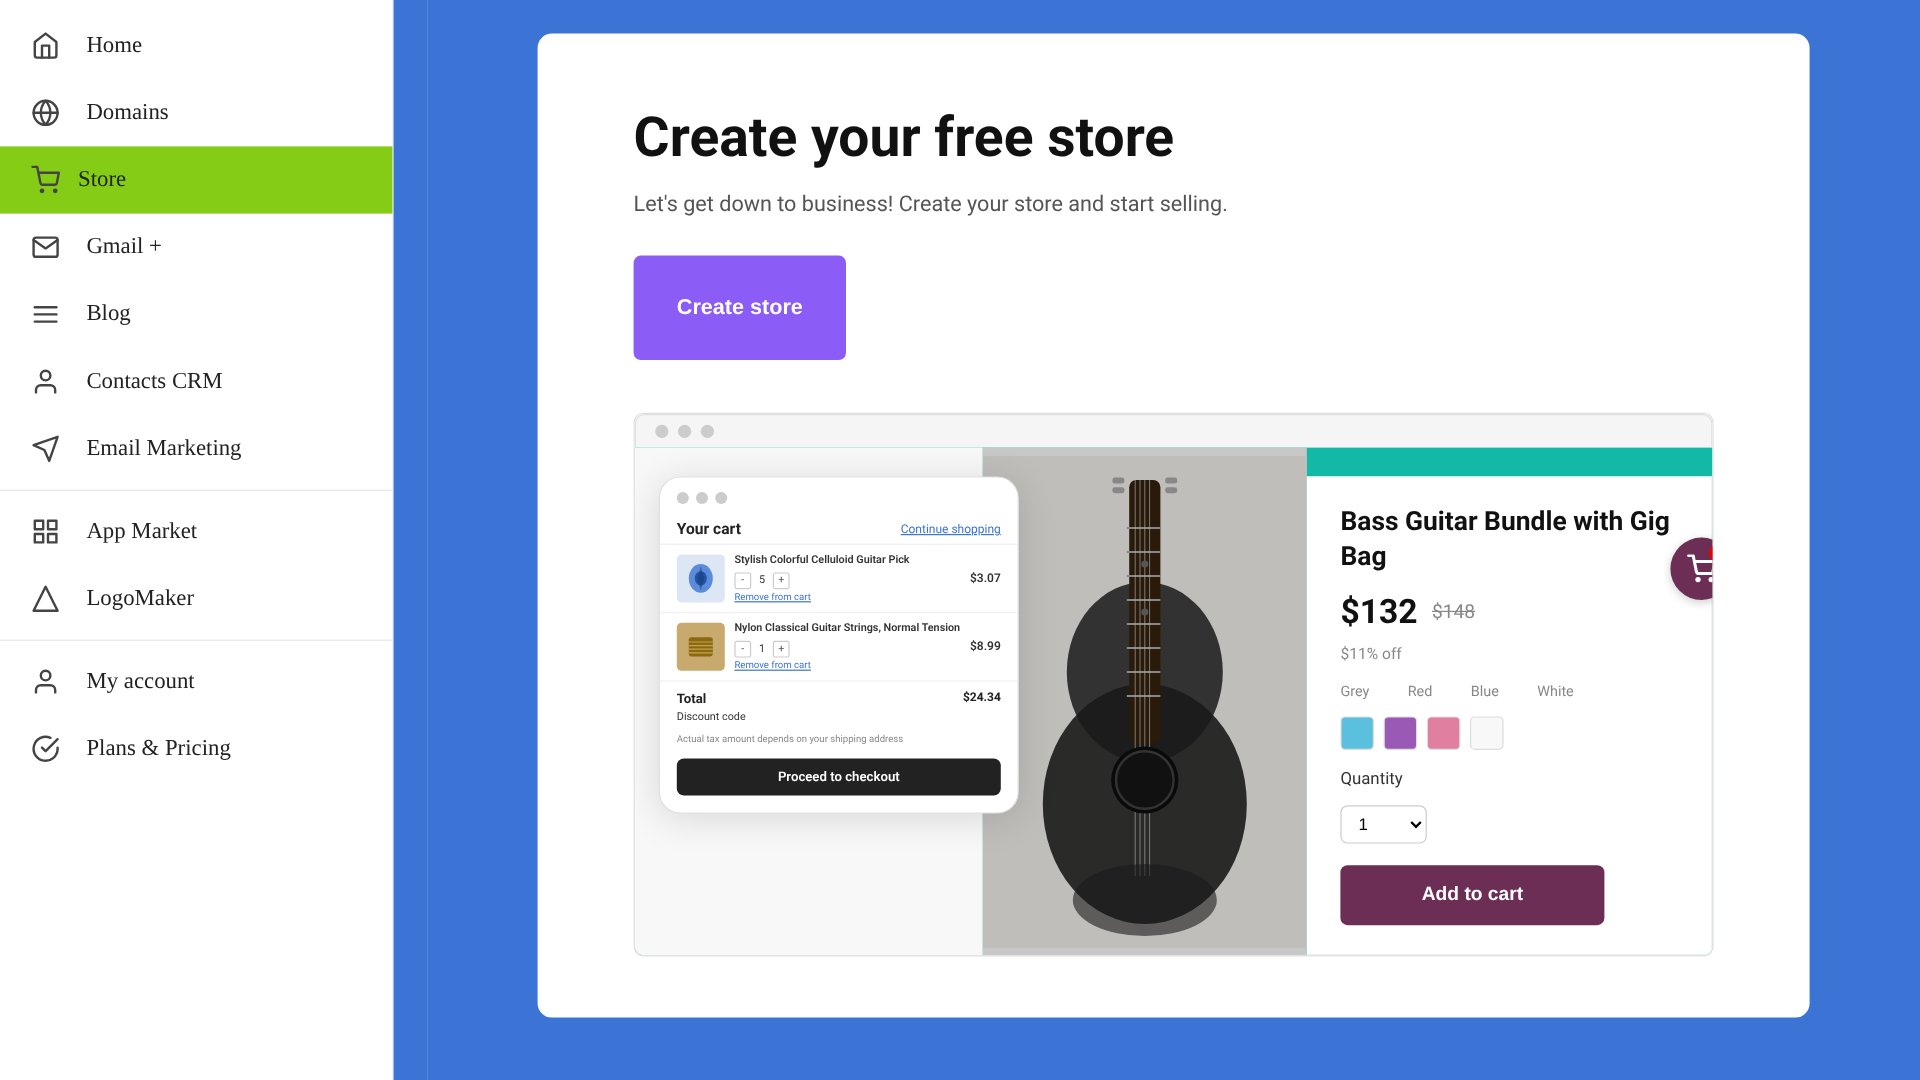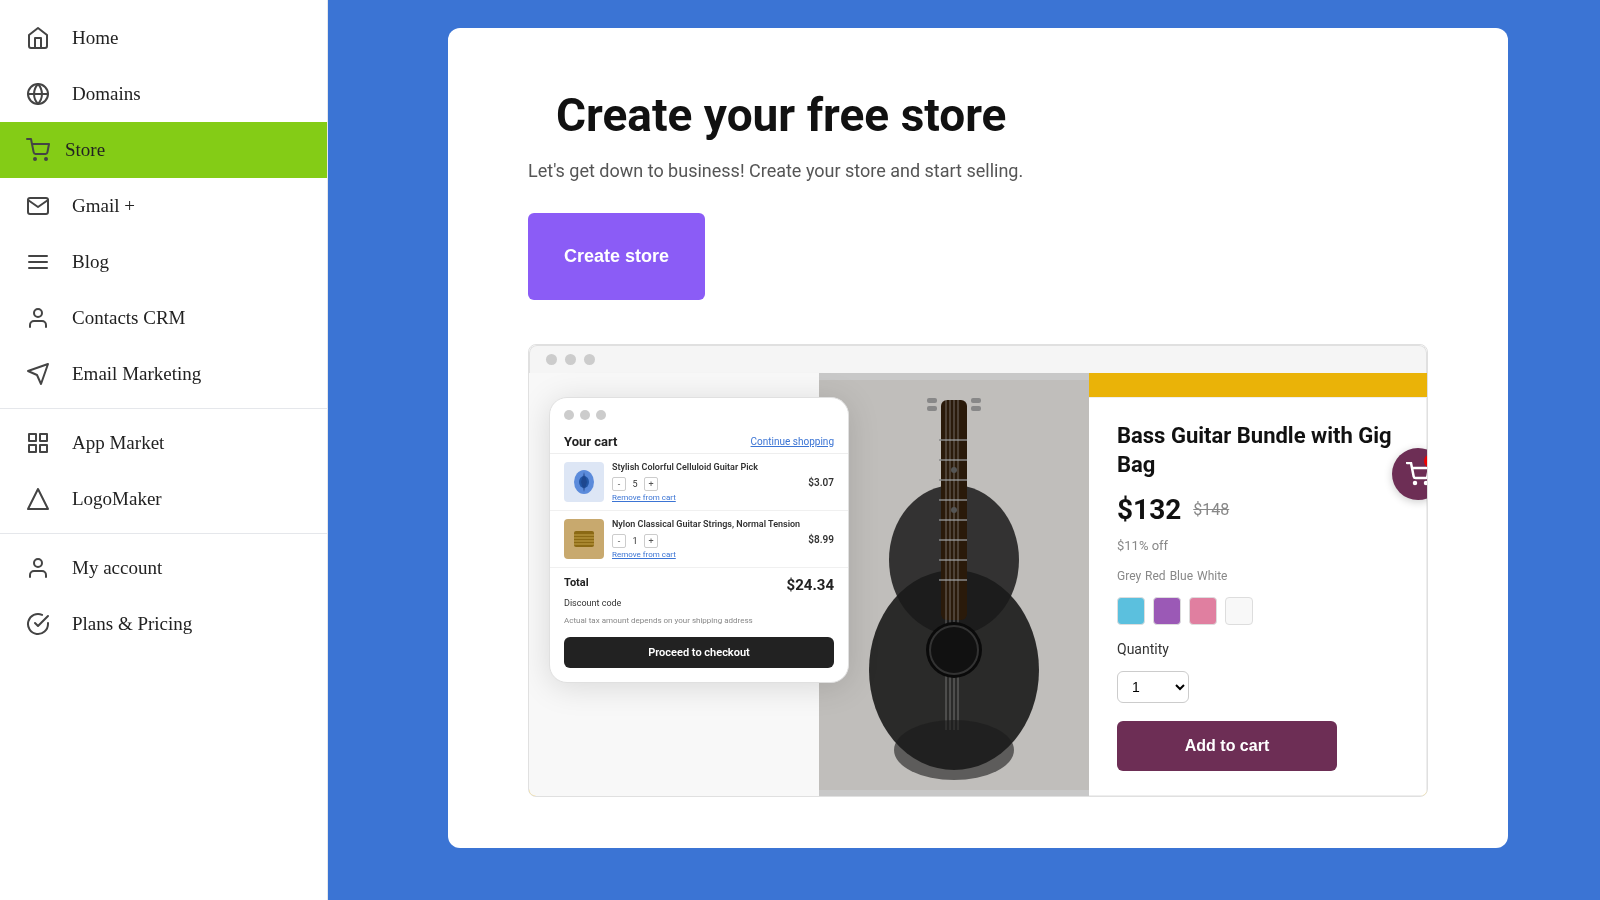--- a/index.html
+++ b/index.html
@@ -79,21 +79,20 @@
       padding: 60px 80px 40px 80px;
       position: relative;
       overflow: hidden;
     }
 
     .content-title {
       font-size: 46px;
       font-weight: 700;
       color: #111;
       margin-bottom: 18px;
-      margin-left: 28px;
     }
 
     .content-subtitle {
       font-size: 18px;
       color: #555;
       margin-bottom: 32px;
     }
 
     .create-store-btn {
       background: #8b5cf6;
@@ -221,21 +220,21 @@
       display: flex;
       justify-content: space-between;
       padding: 8px 14px 4px 14px;
     }
     .mockup-total-label {
       font-size: 11px;
       font-weight: 700;
       color: #222;
     }
     .mockup-total-val {
-      font-size: 15px;
+      font-size: 10px;
       font-weight: 700;
       color: #222;
     }
     .mockup-discount {
       padding: 0 14px 8px 14px;
       font-size: 9px;
       color: #333;
     }
     .mockup-tax-note {
       font-size: 8px;
@@ -296,21 +295,21 @@
       font-size: 13px;
       color: #888;
       margin-top: 2px;
     }
 
     .color-section-label {
       font-size: 12px;
       color: #888;
       margin-top: 6px;
       display: flex;
-      gap: 4px;
+      gap: 32px;
     }
     .color-swatches {
       display: flex;
       gap: 8px;
       margin-top: 4px;
     }
     .color-swatch {
       width: 28px;
       height: 28px;
       border-radius: 4px;
@@ -524,21 +523,21 @@
 
     
     <div style="border: 1px solid #e0e0e0; border-radius: 8px; overflow: hidden; width: 100%;">
 
       <div class="preview-browser-bar">
         <div class="browser-dot"></div>
         <div class="browser-dot"></div>
         <div class="browser-dot"></div>
       </div>
 
-      <div style="display:flex; background: #eab308; border-top: none;">
+      <div style="display:flex; background: #14b8a6; border-top: none;">
 
         <div style="padding: 0 0 20px 20px; background: #f8f8f8; width: 290px; min-width: 290px;">
           <div class="mobile-mockup">
 
             <div class="mockup-topbar">
               <div class="mockup-dot"></div>
               <div class="mockup-dot"></div>
               <div class="mockup-dot"></div>
             </div>
 

